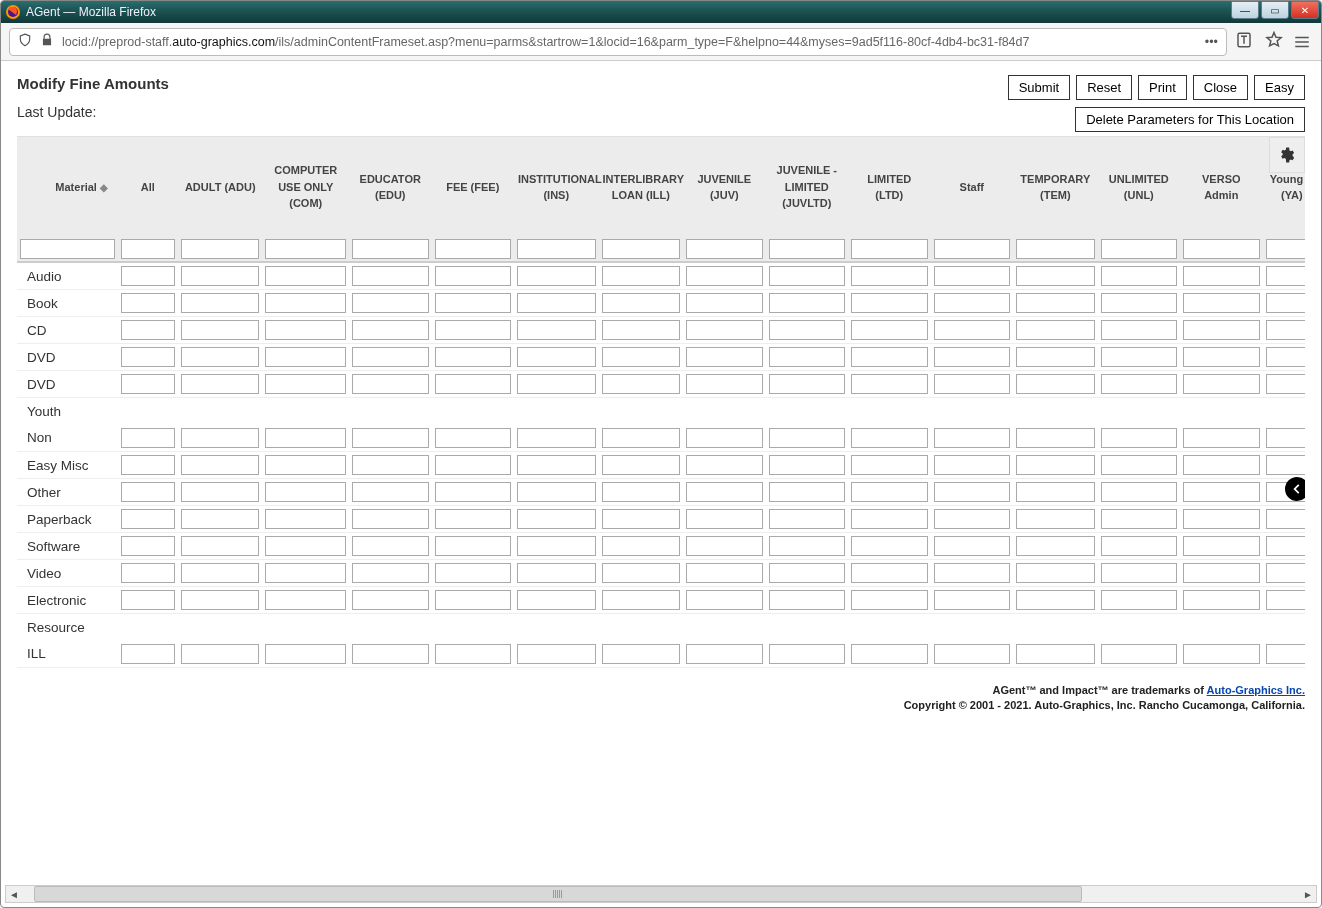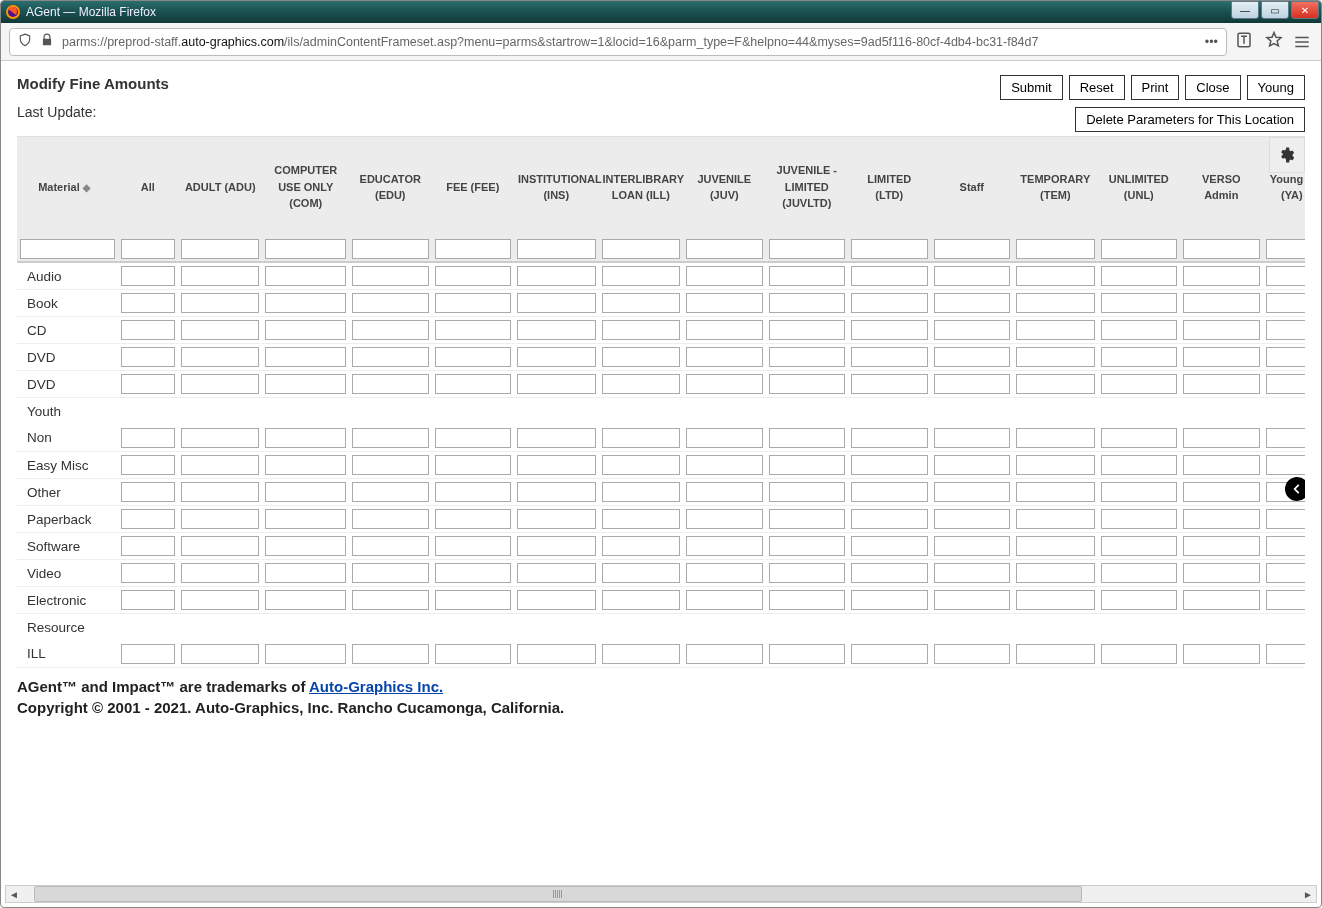--- a/index.html
+++ b/index.html
@@ -176,25 +176,25 @@
   width: 24px; height:24px;
   background:#000;
   border-radius:50%;
   color:#fff;
   display:flex;align-items:center;justify-content:center;
   font-size:14px;font-weight:bold;
 }
 
 
 .footer {
-  text-align:left;
-  font-size: 15px;
+  text-align:right;
+  font-size: 11px;
   font-weight:bold;
   color:#222;
-  margin-top:8px;
+  margin-top:15px;
   line-height:1.4;
 }
 .footer a { color: #0645ad; text-decoration: underline;}
 
 
 .hscroll-outer{
   position:absolute;
   left:4px;right:4px;bottom:4px;
   height:18px;
   background:#f0f0f0;
@@ -240,21 +240,21 @@
       <svg width="14" height="14" viewBox="0 0 24 24" fill="none" stroke="#555" stroke-width="2">
           <path d="M12 2 L20 5 V11 C20 17 12 22 12 22 C12 22 4 17 4 11 V5 Z"></path>
         </svg>
     </span>
     <span class="lock">
       <svg width="14" height="14" viewBox="0 0 24 24" fill="#555">
           <path d="M6 10 V7 a6 6 0 0 1 12 0 V10 h1 v11 H5 V10 Z M8 10 h8 V7 a4 4 0 0 0 -8 0 Z"></path>
         </svg>
     </span>
     <span class="urltext">
-      <span>parms://</span><span>preprod-staff.</span><span class="domain">auto-graphics.com</span><span>/ils/adminContentFrameset.asp?menu=parms&amp;startrow=1&amp;locid=16&amp;parm_type=F&amp;helpno=44&amp;myses=9ad5f116-80cf-4db4-bc31-f84d7</span>
+      <span>locid://</span><span>preprod-staff.</span><span class="domain">auto-graphics.com</span><span>/ils/adminContentFrameset.asp?menu=parms&amp;startrow=1&amp;locid=16&amp;parm_type=F&amp;helpno=44&amp;myses=9ad5f116-80cf-4db4-bc31-f84d7</span>
     </span>
     <span style="color:#555;margin-left:6px;">•••</span>
   </div>
   <div class="addr-icons">
     <span>
       <svg viewBox="0 0 24 24" fill="none" stroke="#555" stroke-width="2">
           <rect x="4" y="3" width="16" height="18" rx="2"></rect>
           <path d="M12 7 v10 M8 7 h8"></path>
         </svg>
     </span>
@@ -272,21 +272,21 @@
 </div>
 
 <div class="page">
   <div class="page-title">Modify Fine Amounts</div>
 
   <div class="top-btns">
     <div class="btn-box">Submit</div>
     <div class="btn-box">Reset</div>
     <div class="btn-box">Print</div>
     <div class="btn-box">Close</div>
-    <div class="btn-box">Young</div>
+    <div class="btn-box">Easy</div>
   </div>
   <div class="delete-row">
     <div class="btn-box">Delete Parameters for This Location</div>
   </div>
 
   <div class="last-update">Last Update:</div>
 
   <div class="table-wrap">
     <div class="gear-btn">
       <svg viewBox="0 0 24 24" width="18" height="18" fill="#333">
@@ -308,21 +308,21 @@
             <col style="width: 82px;">
             <col style="width: 82px;">
             <col style="width: 82px;">
             <col style="width: 84px;">
             <col style="width: 82px;">
             <col style="width: 82px;">
             <col style="width: 58px;">
           </colgroup>
         <thead class="headers">
             <tr id="hdr-row">
-              <th style="padding-right: 10px;"><span>Material</span><span class="sort-ic">◆</span></th>
+              <th style="text-align: right; padding-right: 10px;"><span>Material</span><span class="sort-ic">◆</span></th>
               <th>All</th>
               <th>ADULT (ADU)</th>
               <th>COMPUTER USE ONLY (COM)</th>
               <th>EDUCATOR (EDU)</th>
               <th>FEE (FEE)</th>
               <th>INSTITUTIONAL (INS)</th>
               <th>INTERLIBRARY LOAN (ILL)</th>
               <th>JUVENILE (JUV)</th>
               <th>JUVENILE - LIMITED (JUVLTD)</th>
               <th>LIMITED (LTD)</th>

